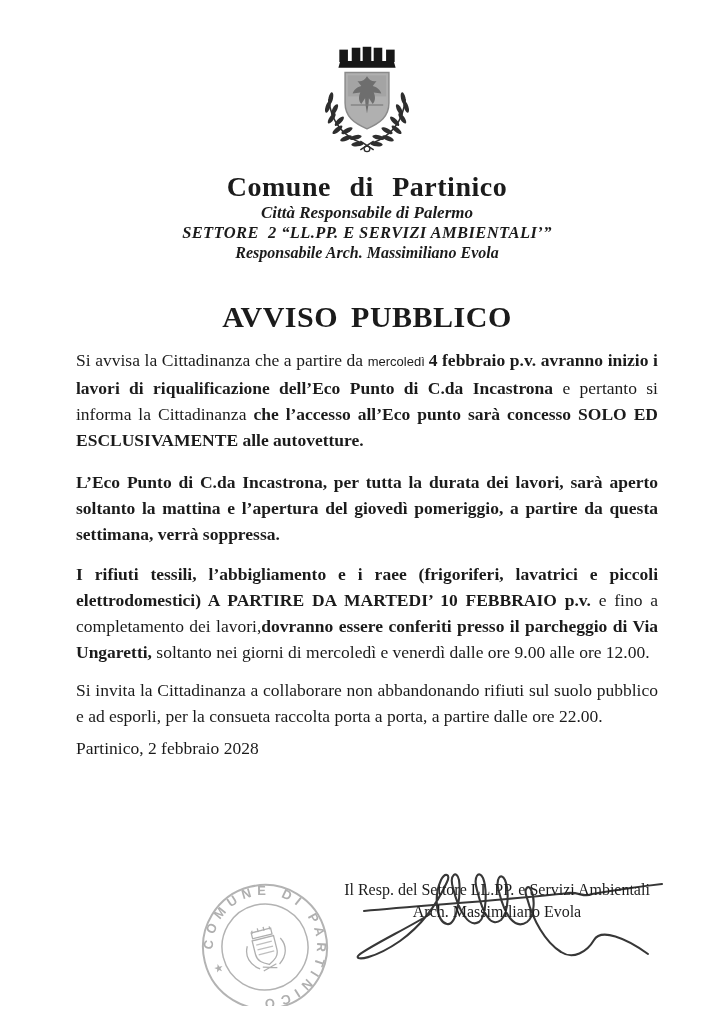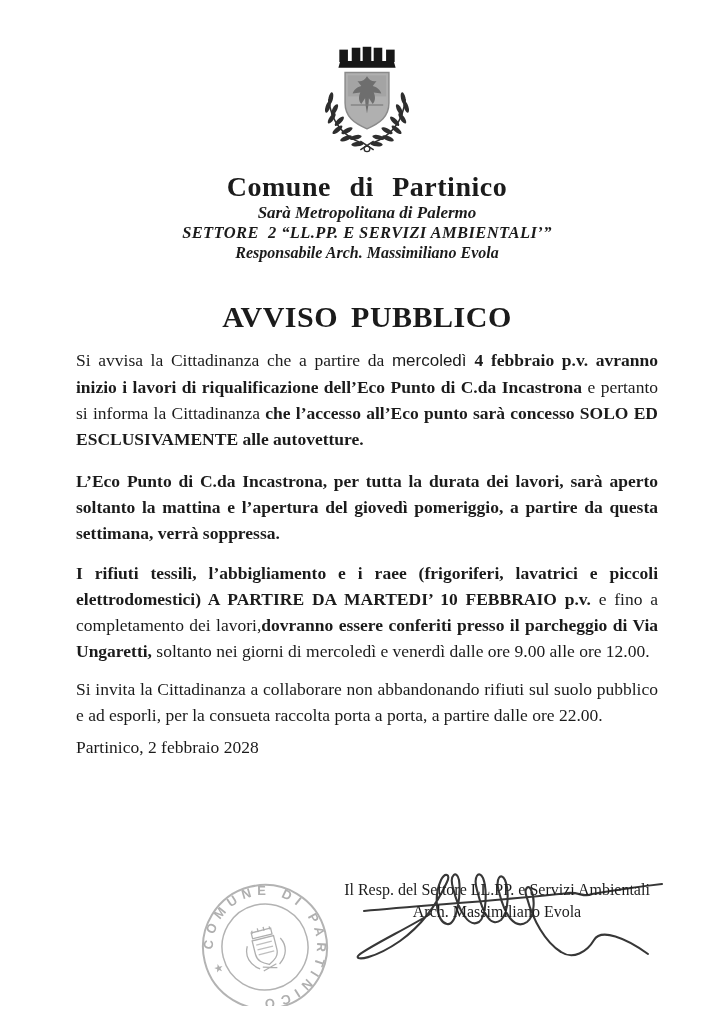--- a/index.html
+++ b/index.html
@@ -34,21 +34,21 @@
   }
 
   
   .body-text p {
     font-size: 17.5px; line-height: 26px;
     text-align: justify; margin: 0;
   }
   p.para-1 { margin-top: 13px; }
   .run-b  { font-weight: bold; }
   .run-r  { font-weight: normal; }
-  .run-sans { font-family: "Liberation Sans", sans-serif; font-size: 17px; }
+  .run-sans { font-family: "Liberation Sans", sans-serif; font-size: 13px; }
   p.underlined-notice {
     text-align: center; font-weight: bold;
     text-decoration: underline;
     margin: 14px 0 12px;
   }
   p.bold-block { font-weight: bold; }
   p.para-2 { margin-top: 12px; }
   p.para-3 { margin-bottom: 14px; margin-top: 16px; }
   p.para-4 { margin-bottom: 12px; }
   p.para-5 { margin-bottom: 6px; }
@@ -114,21 +114,21 @@
             <ellipse cx="86" cy="93" rx="6.5" ry="2.4" transform="rotate(28 86 93)"></ellipse>
             <ellipse cx="87" cy="101" rx="6.5" ry="2.4" transform="rotate(22 87 101)"></ellipse>
             <ellipse cx="77" cy="100" rx="6.5" ry="2.4" transform="rotate(12 77 100)"></ellipse>
             <ellipse cx="75" cy="107" rx="6.5" ry="2.4" transform="rotate(6 75 107)"></ellipse>
             <path d="M58 104 l14 9 M72 104 l-14 9" stroke="#2e2e2e" stroke-width="1.6" fill="none"></path>
             <circle cx="65" cy="112" r="3" fill="none" stroke="#2e2e2e" stroke-width="1.4"></circle>
           </g>
         </svg>
       </span>
       <div class="muni-name">Comune di Partinico</div>
-      <div class="hdr-sub l2">Sarà Metropolitana di Palermo</div>
+      <div class="hdr-sub l2">Città Responsabile di Palermo</div>
       <div class="hdr-sub l3">SETTORE  2 “LL.PP. E SERVIZI AMBIENTALI’”</div>
       <div class="hdr-sub l4">Responsabile Arch. Massimiliano Evola</div>
     </div>
 
     <div class="doc-title">AVVISO PUBBLICO</div>
 
     <div class="body-text">
       <p class="para-1"><span class="run-r">Si avvisa la Cittadinanza che a partire da </span><span class="run-sans">mercoledì </span><span class="run-b">4 febbraio p.v. avranno inizio i lavori di riqualificazione dell’Eco Punto di C.da Incastrona</span><span class="run-r"> e pertanto si informa la Cittadinanza </span><span class="run-b">che l’accesso all’Eco punto sarà concesso SOLO ED ESCLUSIVAMENTE alle autovetture.</span></p>
 
 

